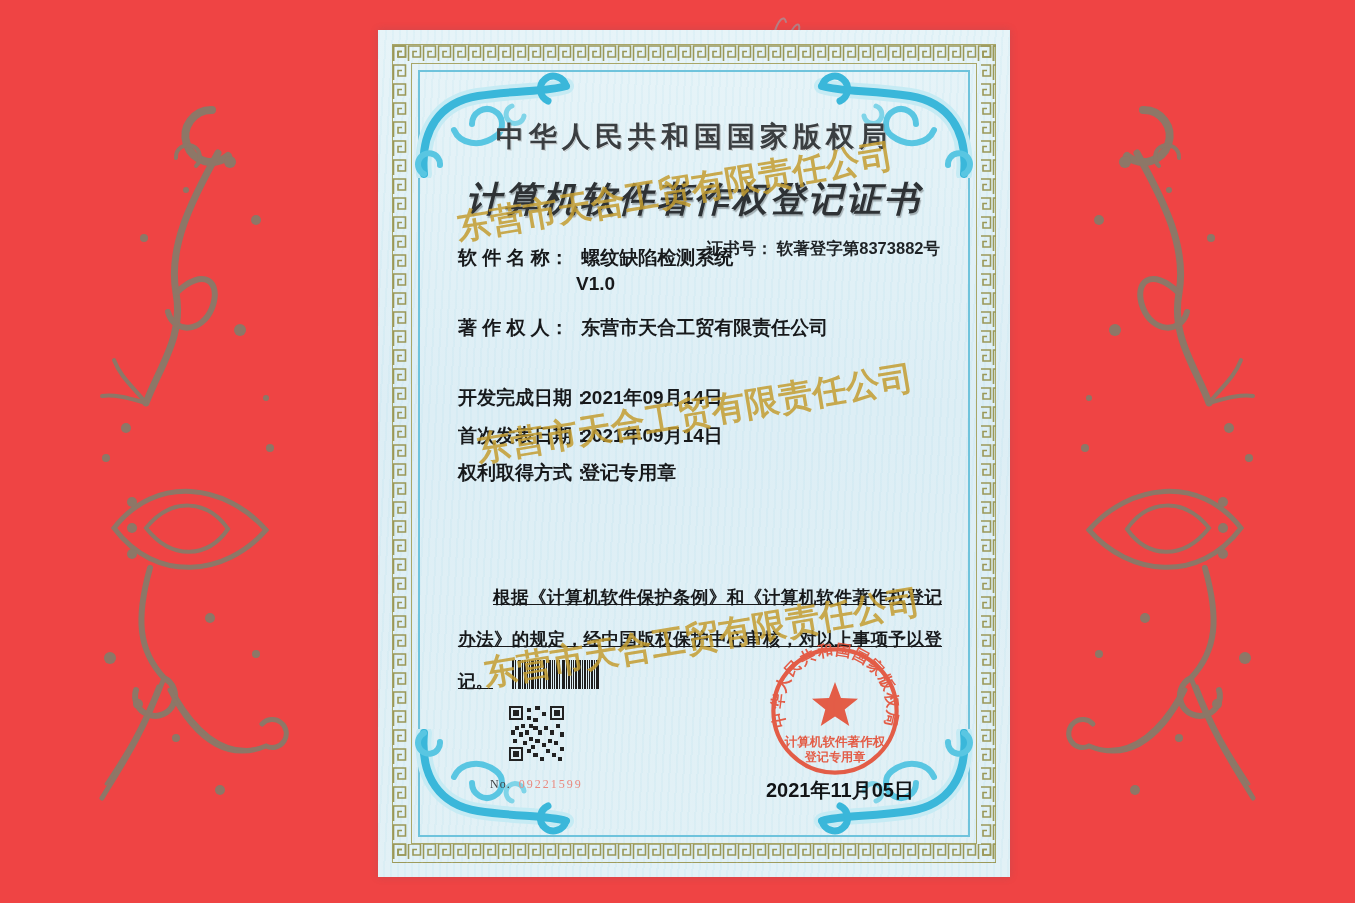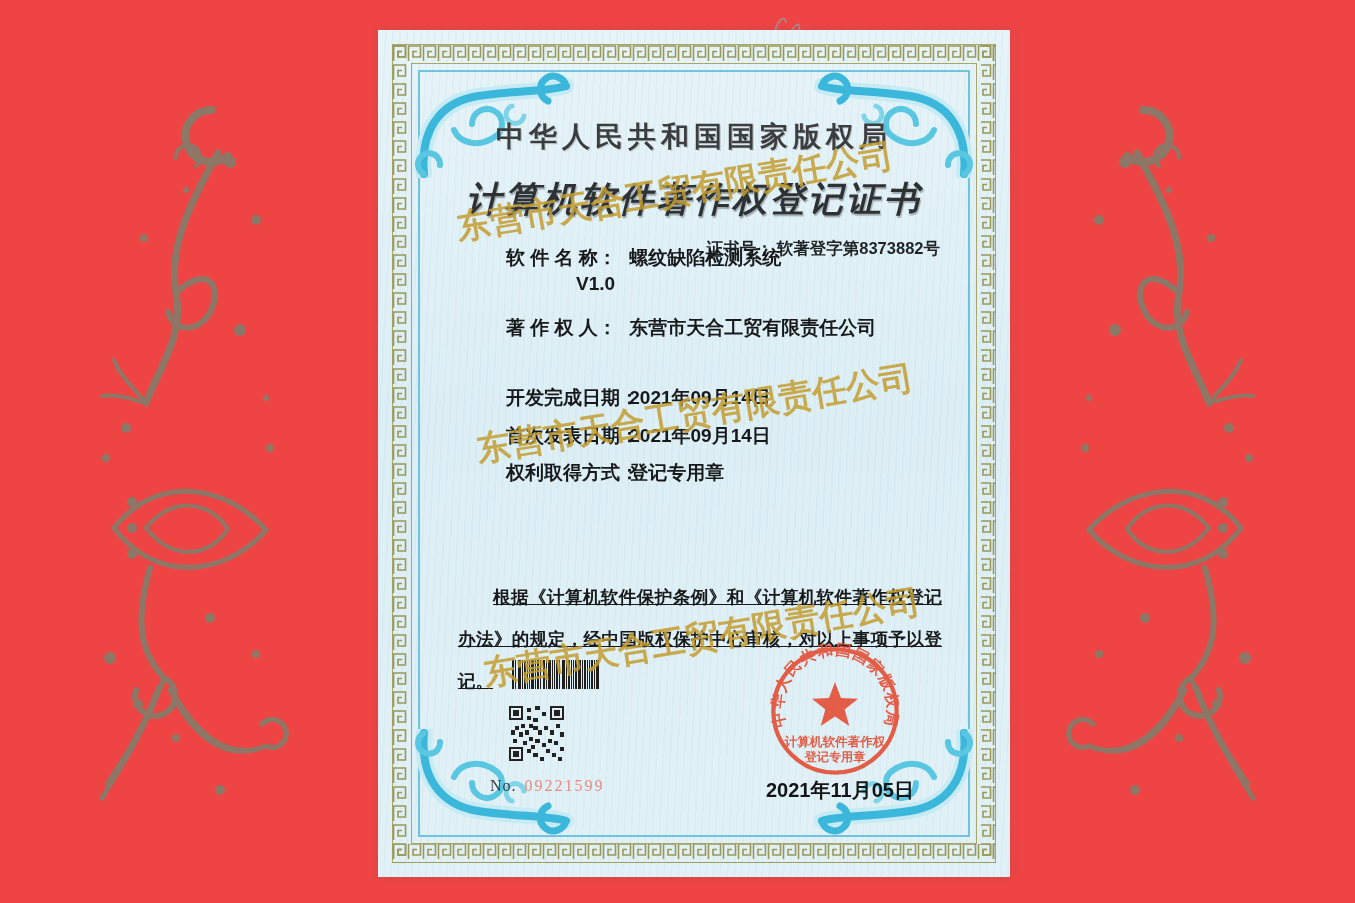--- a/index.html
+++ b/index.html
@@ -27,29 +27,29 @@
   
   .authority{position:absolute;top:88px;left:0;right:0;text-align:center;
          font-family:"Liberation Serif", serif;font-weight:bold;font-size:28px;
          letter-spacing:5px;color:#3a3e41;text-shadow:0 1px 1px rgba(255,255,255,.7),1px 1px 0 rgba(0,0,0,.25);}
   .cert-title{position:absolute;top:146px;left:0;right:0;text-align:center;
          font-family:"Liberation Serif", serif;font-weight:bold;font-size:35px;
          letter-spacing:3px;color:#2e3235;text-shadow:1px 2px 1px rgba(0,0,0,.28);font-style:italic;}
   .cert-no{position:absolute;top:208px;right:70px;font-size:16.5px;font-weight:bold;color:#1f2326;}
   .cert-no .lbl{margin-right:4px;}
   .field{position:absolute;left:80px;font-size:19px;font-weight:bold;color:#17191b;white-space:nowrap;}
-  .field .flabel{display:inline-block;width:118px;margin-left:48px;}
+  .field .flabel{display:inline-block;width:118px;}
   .f1{top:215px;} .f1b{top:243px;left:198px;} .f2{top:285px;}
   .f3{top:355px;} .f4{top:393px;} .f5{top:430px;} .f6{top:468px;} .f7{top:503px;}
   .statement{position:absolute;left:80px;top:546px;width:484px;font-size:17.5px;
          font-weight:bold;color:#17191b;line-height:42px;text-indent:2em;text-align:justify;text-decoration:underline;}
   .barcode{position:absolute;left:134px;top:630px;}
   .qrcode{position:absolute;left:131px;top:676px;}
   .serial{position:absolute;left:112px;top:747px;font-family:"Liberation Serif", serif;
-         font-size:16px;color:#3c4043;letter-spacing:1px;}
+         font-size:12px;color:#3c4043;letter-spacing:1px;}
   .serial .num{color:#e9897f;letter-spacing:2px;margin-left:8px;}
   .seal{position:absolute;left:387px;top:611px;opacity:.93;}
   .issue-date{position:absolute;left:388px;top:747px;font-size:20px;font-weight:bold;color:#121416;}
   .watermark{position:absolute;white-space:nowrap;font-family:"Liberation Serif", serif;
          font-weight:600;font-size:34px;color:#c49d31;opacity:.85;
          transform:rotate(-9.5deg);transform-origin:center;z-index:6;letter-spacing:0px;}
   .wm1{left:76px;top:139px;} .wm2{left:96px;top:361px;} .wm3{left:103px;top:585px;}
   .penmark{position:absolute;left:768px;top:8px;opacity:.65;}
 </style>
 </head>

